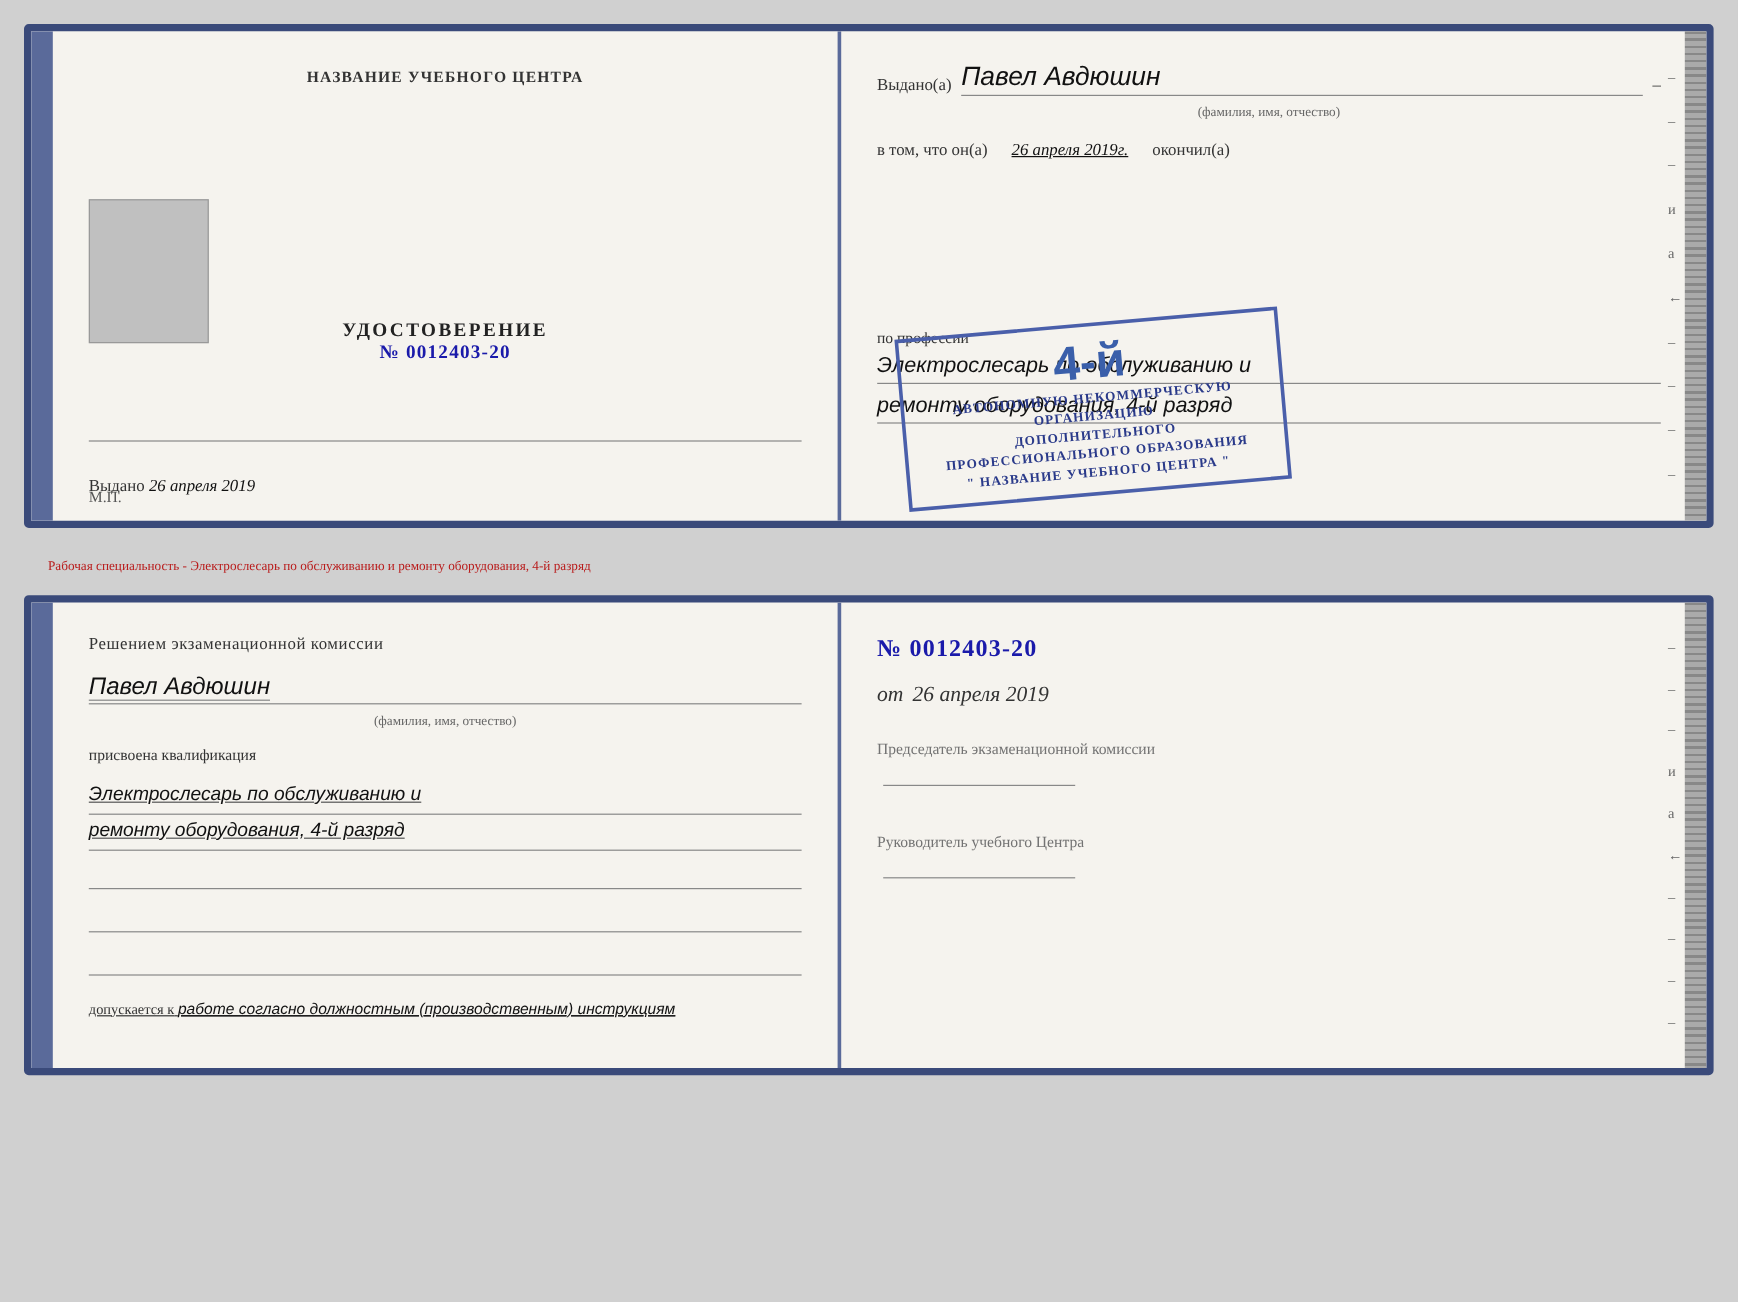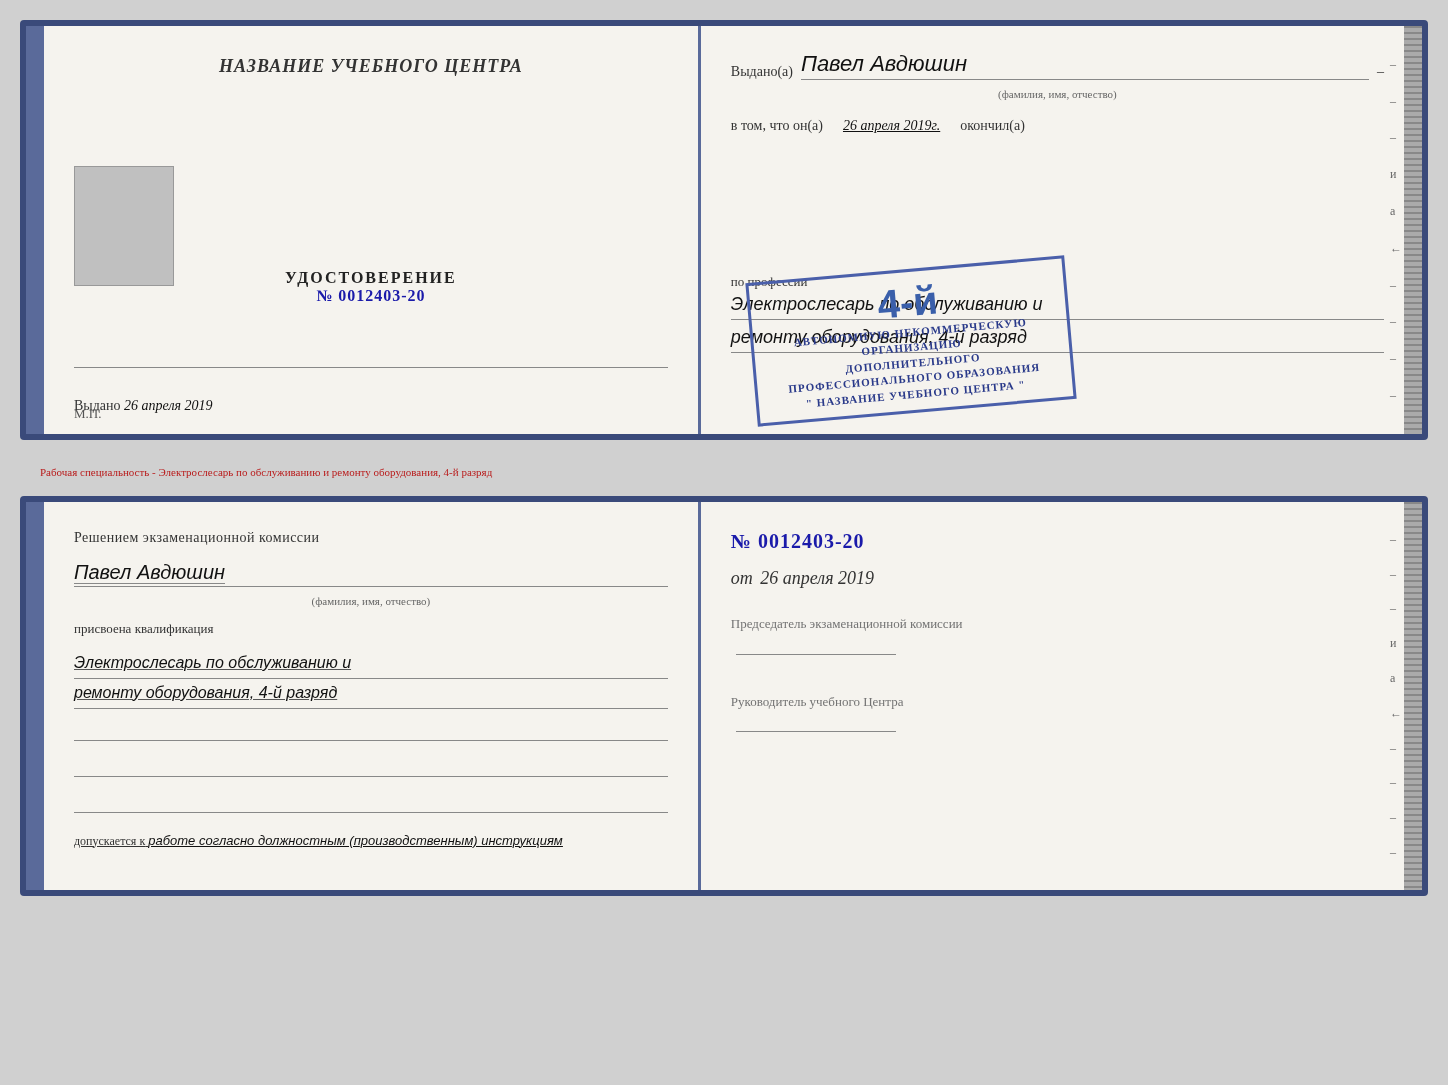--- a/index.html
+++ b/index.html
@@ -62,26 +62,25 @@
       background: repeating-linear-gradient(
         to bottom,
         #888 0px, #888 2px,
         #aaa 2px, #aaa 6px
       );
       flex-shrink: 0;
     }
 
     .left-header {
       text-align: center;
-      font-size: 18px;
+      font-size: 13px;
       letter-spacing: 1px;
       color: #333;
       margin-bottom: 10px;
       font-weight: bold;
-      font-style: italic;
     }
 
     .photo-placeholder {
       width: 100px;
       height: 120px;
       background: #c0c0c0;
       border: 1px solid #999;
       flex-shrink: 0;
       margin: 10px 0;
       position: absolute;

